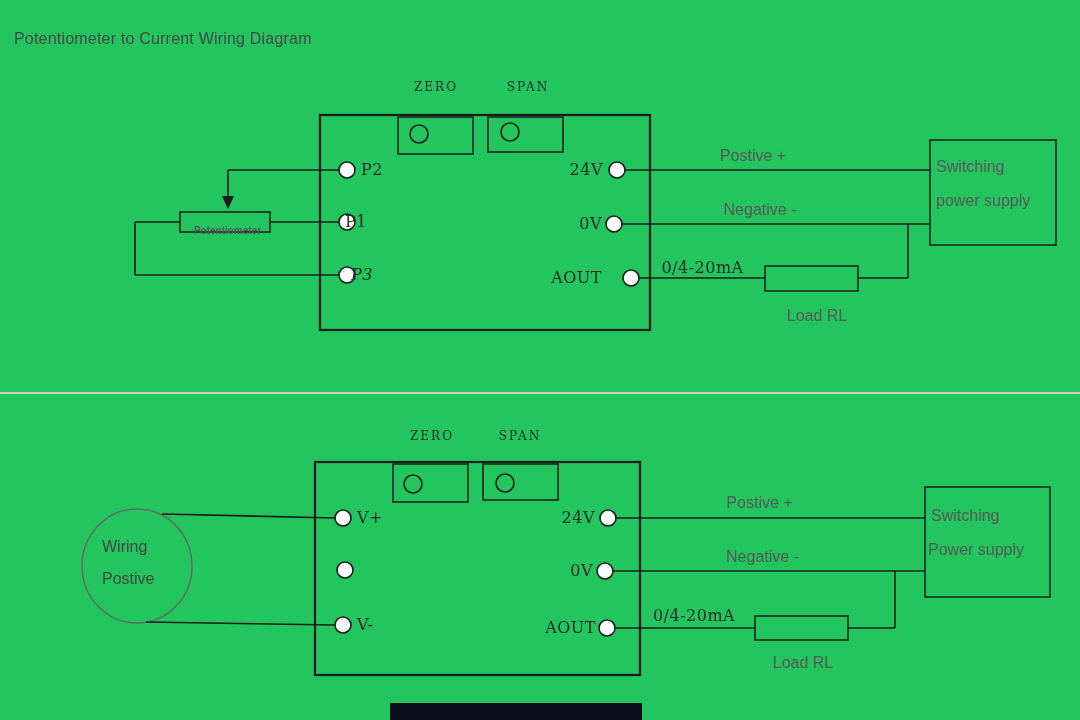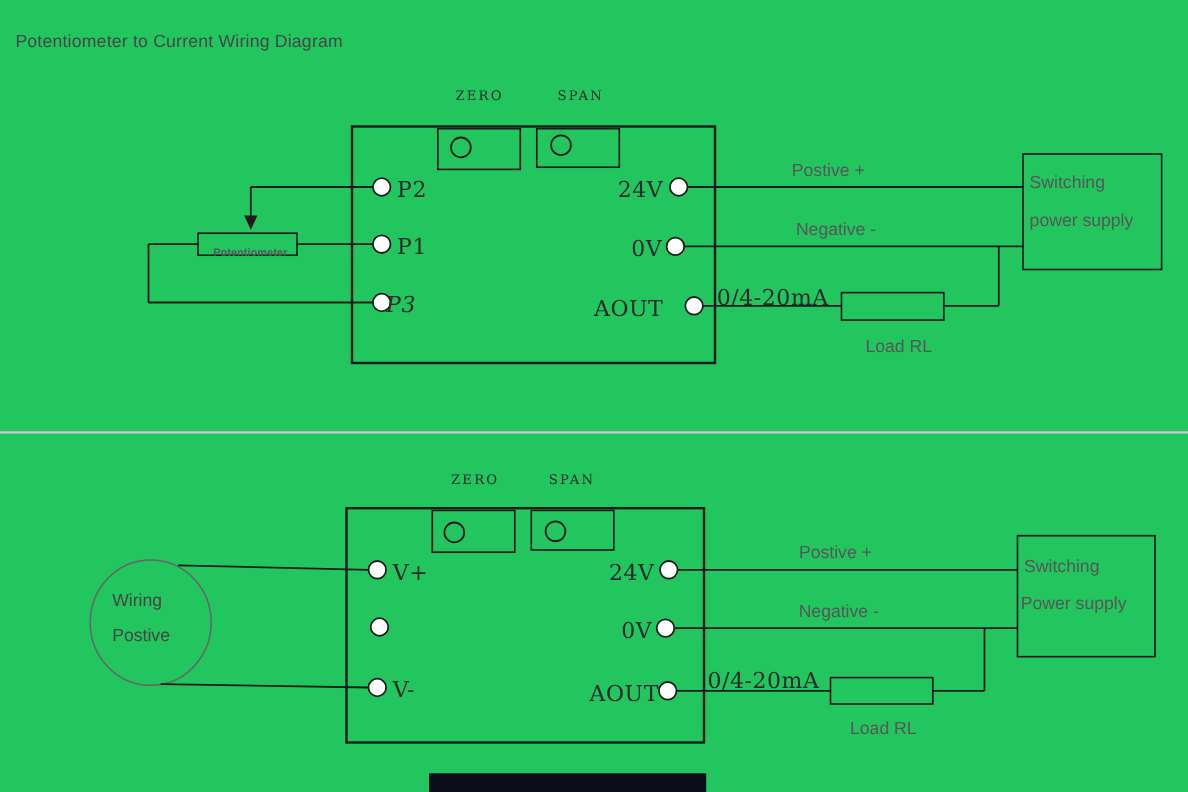--- a/index.html
+++ b/index.html
@@ -1,21 +1,21 @@
 <!DOCTYPE html>
 <html><head>
 <meta charset="utf-8">
 <style>
   html,body{margin:0;padding:0;background:#fff;}
   #stage{position:relative;width:1080px;height:720px;background:#22c55e;overflow:hidden;
          font-family:"Liberation Sans", sans-serif;}
   .abs{position:absolute;}
   svg{position:absolute;left:0;top:0;}
   .title{font-size:16px;color:#474747;letter-spacing:0.2px;}
-  .cad{font-family:"DejaVu Serif", serif;font-size:20px;color:#2b2b2b;letter-spacing:0.5px;}
+  .cad{font-family:"DejaVu Serif", serif;font-size:16px;color:#2b2b2b;letter-spacing:0.5px;}
   .cad-wide{font-family:"DejaVu Serif", serif;font-size:12px;color:#2b2b2b;letter-spacing:2px;}
   .lbl{font-size:16px;color:#575757;}
   .ctr{text-align:center;}
   .rgt{text-align:right;}
   .strip{background:#0d0d1c;}
 </style>
 </head>
 <body>
 
 <div id="stage">
@@ -83,21 +83,21 @@
       <line x1="848" y1="628" x2="895" y2="628"></line>
       <rect x="925" y="487" width="125" height="110" stroke-width="1.5"></rect>
     </g>
   </svg>
 
   <div class="abs title" style="left:14px;top:30px;">Potentiometer to Current Wiring Diagram</div>
   <div class="abs cad-wide ctr" style="left:404px;top:80px;width:64px;">ZERO</div>
   <div class="abs cad-wide ctr" style="left:496px;top:80px;width:64px;">SPAN</div>
 
   <div class="abs cad" style="left:361px;top:160px;">P2</div>
-  <div class="abs cad" style="left:361px;top:212px;">P1</div>
+  <div class="abs cad" style="left:345px;top:212px;">P1</div>
   <div class="abs cad" style="left:351px;top:265px;font-style:italic;">P3</div>
 
   <div class="abs cad rgt" style="left:558px;top:160px;width:45px;">24V</div>
   <div class="abs cad rgt" style="left:562px;top:214px;width:40px;">0V</div>
   <div class="abs cad rgt" style="left:540px;top:268px;width:62px;">AOUT</div>
 
   <div class="abs lbl ctr" style="left:155px;top:225px;width:145px;font-size:10px;font-weight:bold;">Potentiometer</div>
 
   <div class="abs lbl ctr" style="left:693px;top:147px;width:120px;">Postive +</div>
   <div class="abs lbl ctr" style="left:700px;top:201px;width:120px;">Negative -</div>

